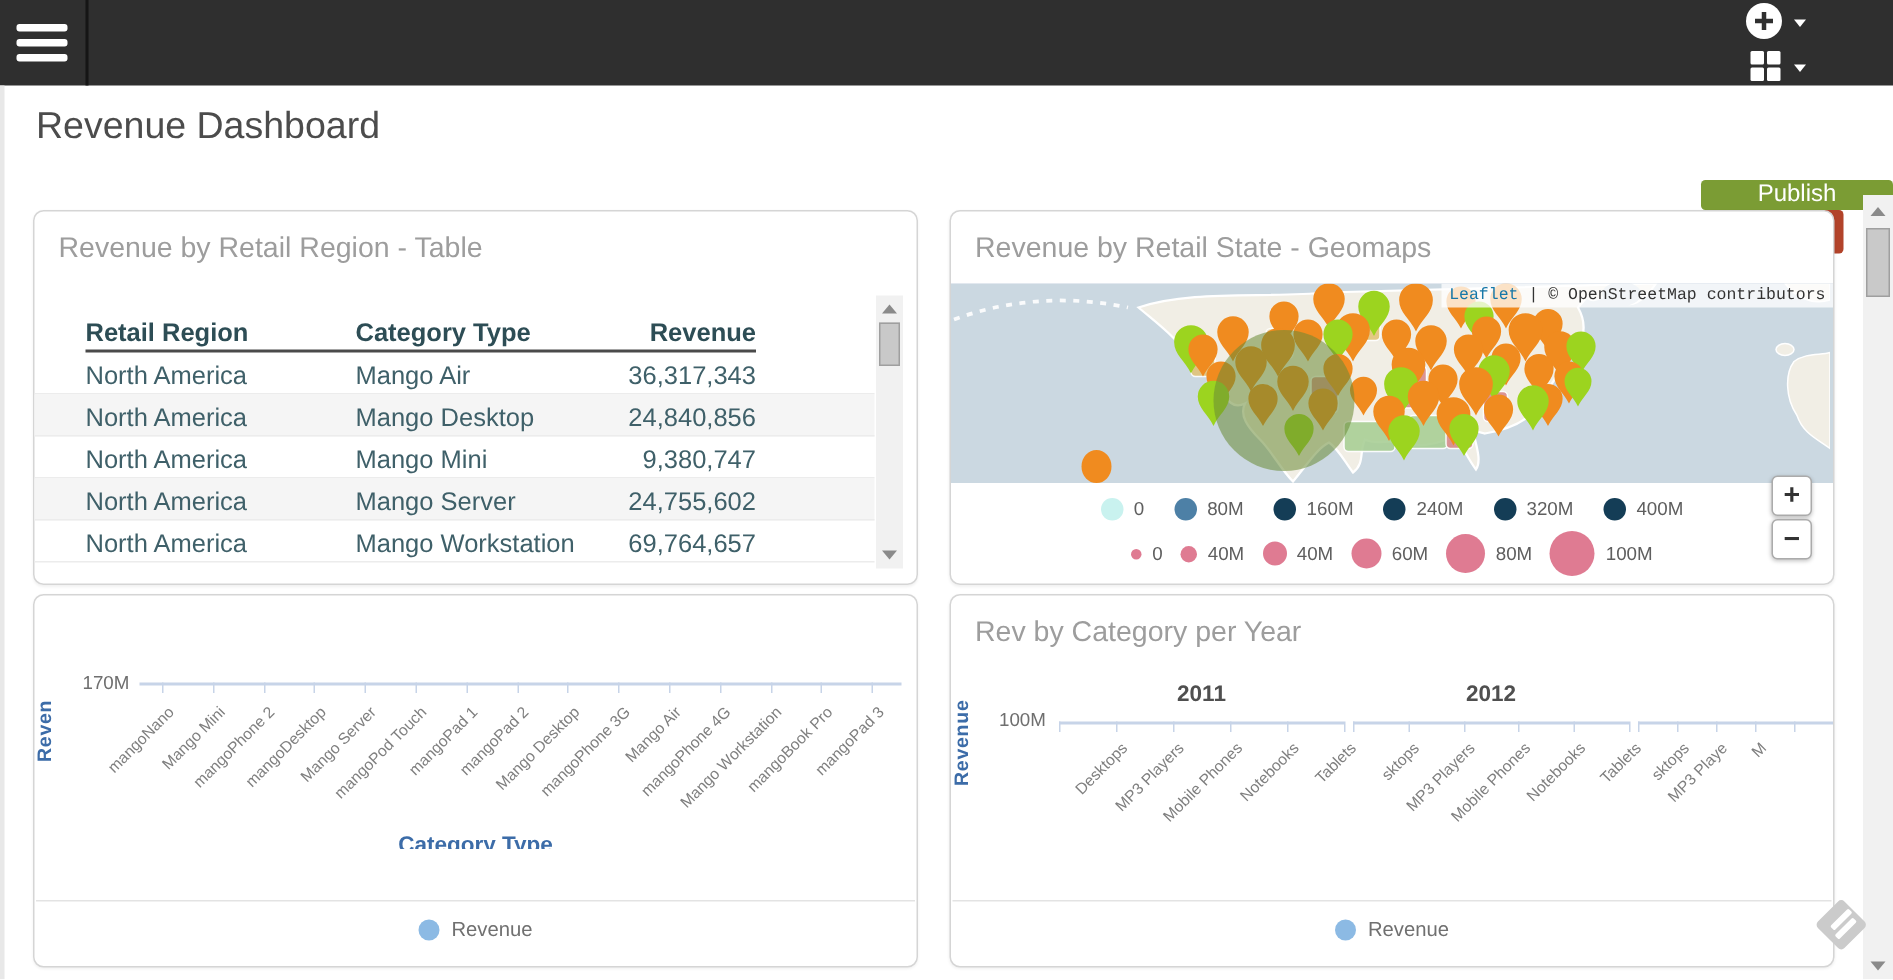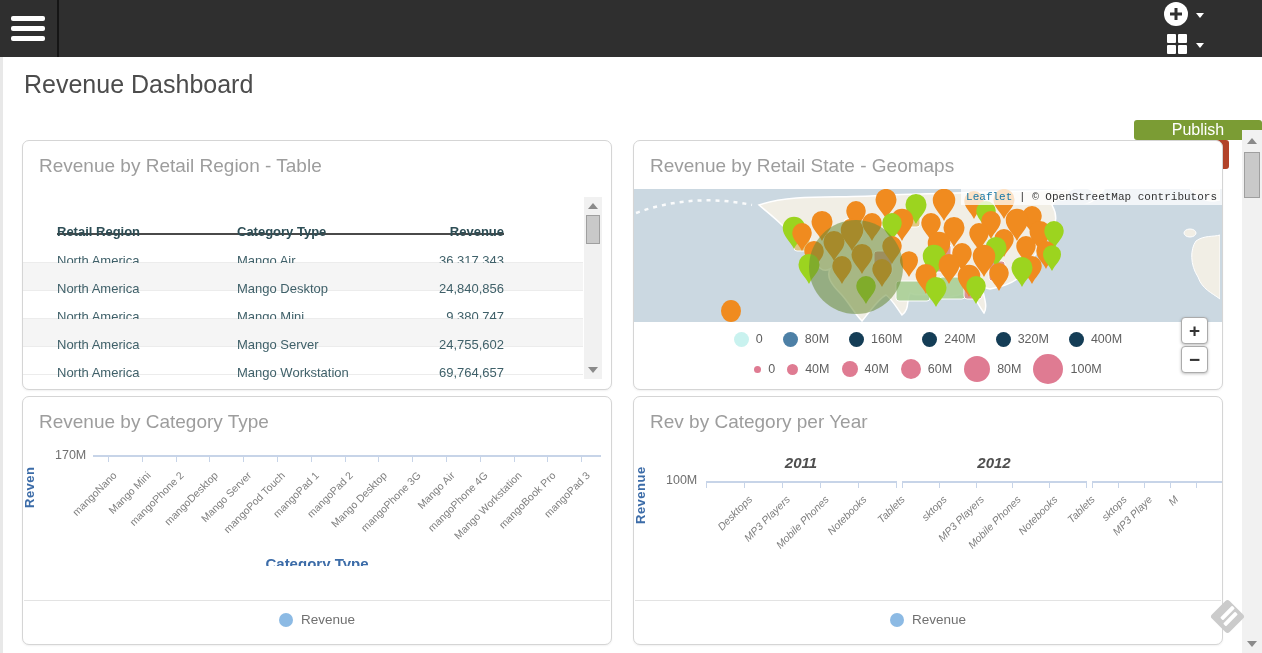--- a/index.html
+++ b/index.html
@@ -25,21 +25,21 @@
   .leftedge{position:absolute;left:0;top:57px;width:3px;height:596px;background:#e8e8e8;}
   .page-title{position:absolute;left:24px;top:70px;font-size:25px;color:#4c4c4c;}
 
   .card{position:absolute;background:#fff;border:1px solid #d5d5d5;border-radius:7px;box-shadow:0 1px 2px rgba(0,0,0,.06);}
   .card-title{position:absolute;left:16px;top:14px;font-size:19px;color:#9d9d9d;white-space:nowrap;}
 
   
   .tbl-wrap{position:absolute;left:0;right:28px;top:62px;}
   .tbl-head{position:relative;height:32px;}
   .tbl-head .ul{position:absolute;left:34px;right:79px;bottom:0;height:2px;background:#4a4a4a;}
-  .cell{position:absolute;font-size:13px;white-space:nowrap;margin-top:12px;}
+  .cell{position:absolute;font-size:17px;white-space:nowrap;}
   .c1{left:34px;} .c2{left:214px;} .c3{right:79px;text-align:right;}
   .tbl-head .cell{top:9px;font-weight:bold;color:#2d4d55;}
   .tbl-row{position:relative;height:27px;border-bottom:1px solid #ececec;cursor:pointer;}
   .tbl-row.alt{background:#f5f5f5;}
   .tbl-row .cell{top:6px;color:#3f6069;}
 
   
   .sb{position:absolute;background:#f1f1f1;}
   .sb .thumb{position:absolute;left:2px;right:2px;background:#c9c9c9;border:1px solid #9f9f9f;}
   .tri-up{width:0;height:0;border-left:5px solid transparent;border-right:5px solid transparent;
@@ -357,21 +357,20 @@
         </div>
     </div>
 
     <div class="zoomctl">
       <button class="zoombtn">+</button>
       <button class="zoombtn">−</button>
     </div>
   </div>
 
   <div class="card" style="left:22px;top:396px;width:588px;height:247px;">
-    <div class="card-title">Revenue by Category Type</div>
     <div class="ylab" style="left:14px;top:96px;">Reven</div>
     <div class="ytick" style="left:32px;top:51px;">170M</div>
     <div class="axisline" style="left:70px;width:508px;top:58px;"></div>
     <div style="position:absolute;left:0;top:0;right:0;height:160px;">
         <div class="axistick" style="left: 85px; top: 58px;"></div>
         <div class="xlbl" style="right: 501px; top: 72px;">mangoNano</div>
         <div class="axistick" style="left: 118.8px; top: 58px;"></div>
         <div class="xlbl" style="right: 467.2px; top: 72px;">Mango Mini</div>
         <div class="axistick" style="left: 152.6px; top: 58px;"></div>
         <div class="xlbl" style="right: 433.4px; top: 72px;">mangoPhone 2</div>
@@ -407,21 +406,21 @@
     <div class="chart-legend" style="top:215px;">
       <span class="dot"></span>
       <span class="txt">Revenue</span>
     </div>
   </div>
 
   <div class="card" style="left:633px;top:396px;width:588px;height:247px;">
     <div class="card-title">Rev by Category per Year</div>
     <div class="ylab" style="left:14px;top:112px;">Revenue</div>
     <div class="ytick" style="left:32px;top:76px;">100M</div>
-    <div style="position:absolute;left:0;top:0;right:0;height:180px;font-style:italic;">
+    <div style="position:absolute;left:0;top:0;right:0;height:180px;">
         <div class="grp-lbl" style="left: 167px; top: 57px;">2011</div>
         <div class="axisline" style="left: 72px; width: 190px; top: 84px;"></div>
         <div class="axistick" style="left: 72px; top: 84px;"></div>
         <div class="axistick" style="left: 110px; top: 84px;"></div>
         <div class="axistick" style="left: 148px; top: 84px;"></div>
         <div class="axistick" style="left: 186px; top: 84px;"></div>
         <div class="axistick" style="left: 224px; top: 84px;"></div>
         <div class="axistick" style="left: 262px; top: 84px;"></div>
         <div class="xlbl" style="right: 476px; top: 96px;">Desktops</div>
         <div class="xlbl" style="right: 438px; top: 96px;">MP3 Players</div>

